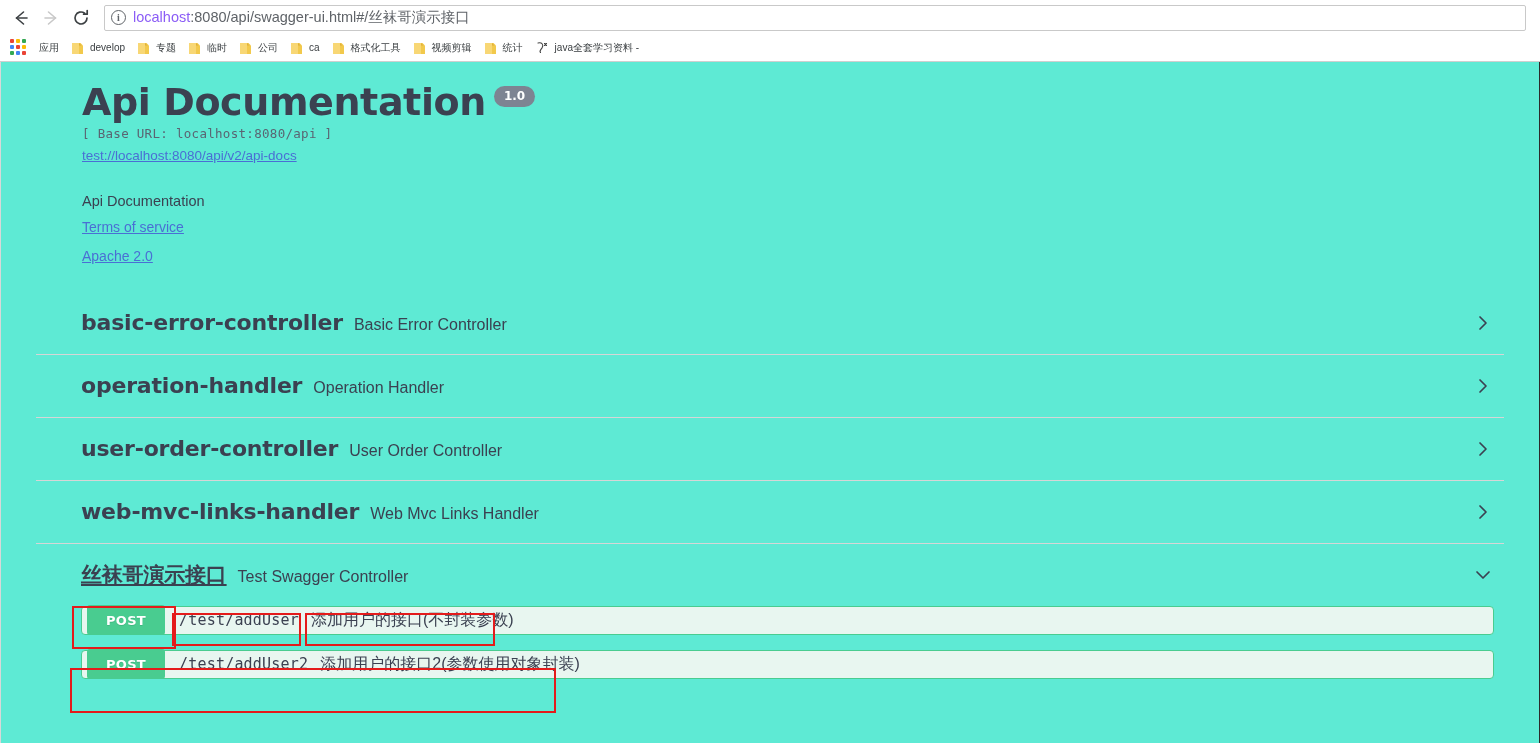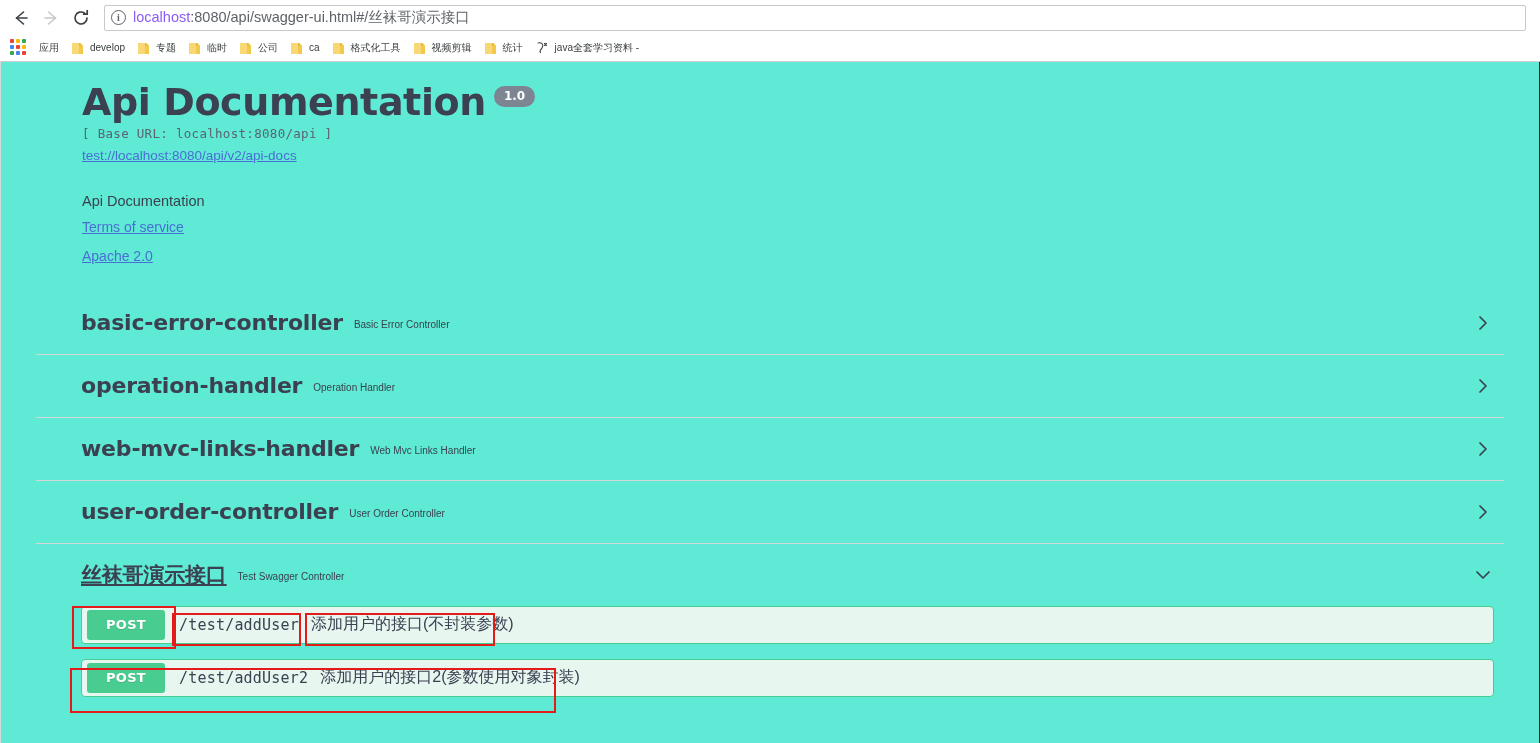--- a/index.html
+++ b/index.html
@@ -200,21 +200,21 @@
   }
   .tag-name {
     font-family: "DejaVu Sans", sans-serif;
     font-size: 22px;
     font-weight: bold;
     color: #3b4151;
     letter-spacing: -0.2px;
   }
   .tag-name.cjk { font-size: 21px; text-decoration: underline; }
   .tag-desc {
-    font-size: 10px;
+    font-size: 16px;
     color: #3b4151;
     margin-left: 11px;
     position: relative;
     top: 2px;
   }
   .chev {
     margin-left: auto;
     width: 22px; height: 22px;
     display: flex; align-items: center; justify-content: center;
     color: #3b4151;
@@ -223,21 +223,21 @@
 
   
   .ops { padding: 0 10px 0 45px; }
   .op-row {
     display: flex;
     align-items: center;
     background: #e8f6f0;
     border: 1px solid #49cc90;
     border-radius: 4px;
     margin-bottom: 15px;
-    height: 38px;
+    height: 29px;
     padding: 0 0 0 5px;
     position: relative;
   }
   .op-method {
     background: #49cc90;
     color: #ffffff;
     font-family: "DejaVu Sans", sans-serif;
     font-size: 13px;
     font-weight: bold;
     border-radius: 3px;
@@ -465,34 +465,34 @@
           <span class="chev">
             <svg width="20" height="20" viewBox="0 0 20 20">
                 <path d="M7 4 L13 10 L7 16" fill="none" stroke="#3b4151" stroke-width="1.7" stroke-linecap="round" stroke-linejoin="round"></path>
               </svg>
           </span>
         </div>
       </div>
 
       <div class="tag-section">
         <div class="tag-header">
-          <span class="tag-name">web-mvc-links-handler</span>
-          <span class="tag-desc">Web Mvc Links Handler</span>
+          <span class="tag-name">user-order-controller</span>
+          <span class="tag-desc">User Order Controller</span>
           <span class="chev">
             <svg width="20" height="20" viewBox="0 0 20 20">
                 <path d="M7 4 L13 10 L7 16" fill="none" stroke="#3b4151" stroke-width="1.7" stroke-linecap="round" stroke-linejoin="round"></path>
               </svg>
           </span>
         </div>
       </div>
 
       <div class="tag-section">
         <div class="tag-header">
-          <span class="tag-name">user-order-controller</span>
-          <span class="tag-desc">User Order Controller</span>
+          <span class="tag-name">web-mvc-links-handler</span>
+          <span class="tag-desc">Web Mvc Links Handler</span>
           <span class="chev">
             <svg width="20" height="20" viewBox="0 0 20 20">
                 <path d="M7 4 L13 10 L7 16" fill="none" stroke="#3b4151" stroke-width="1.7" stroke-linecap="round" stroke-linejoin="round"></path>
               </svg>
           </span>
         </div>
       </div>
 
       <div class="tag-section" style="border-bottom:none">
         <div class="tag-header">

